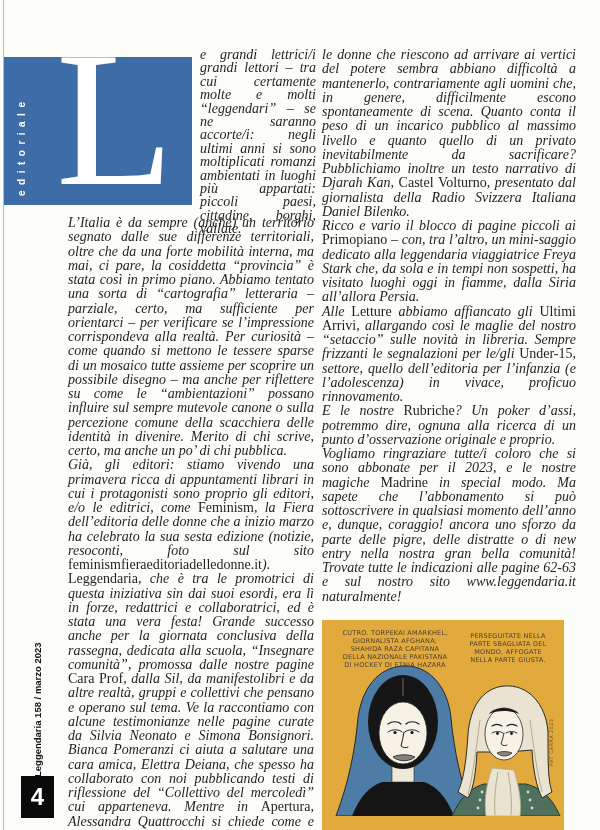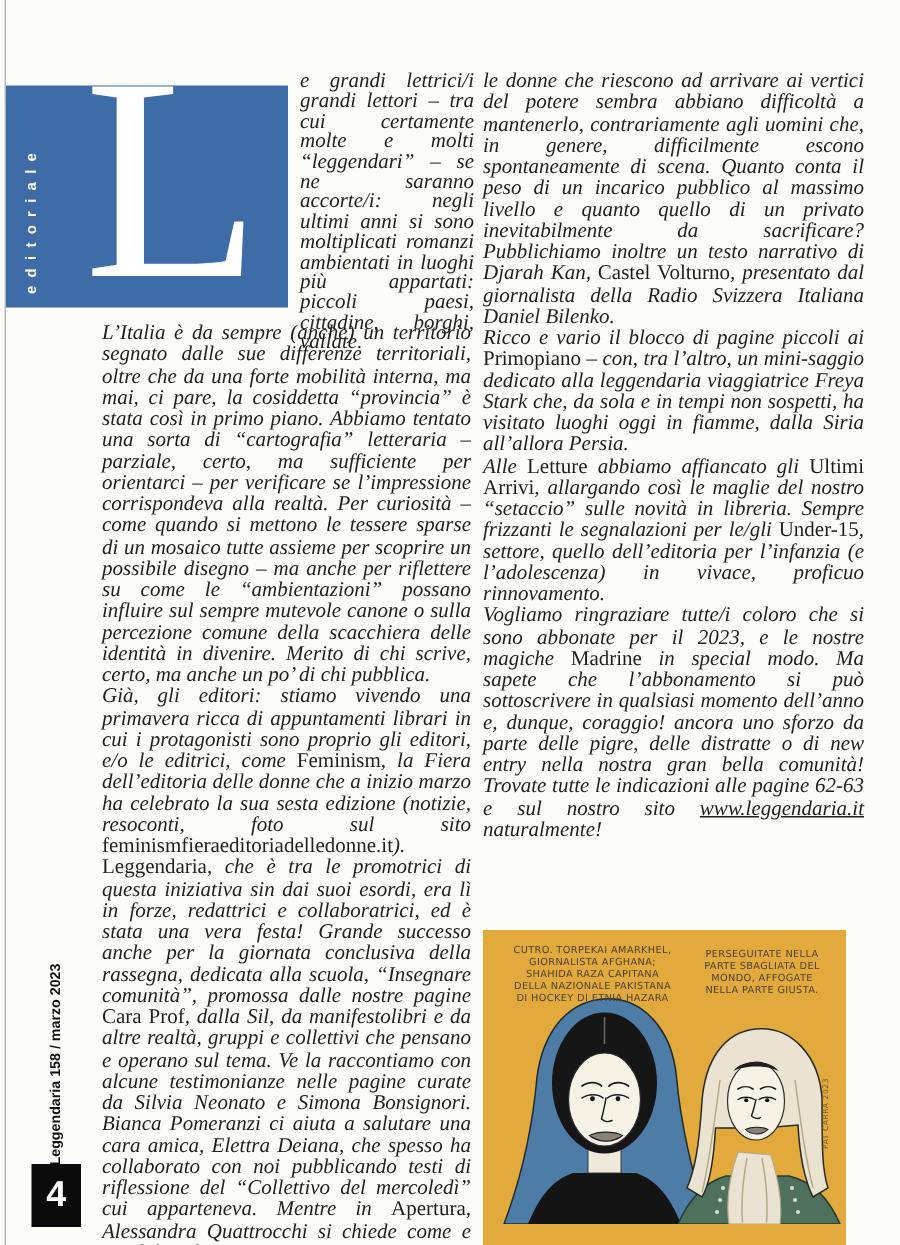--- a/index.html
+++ b/index.html
@@ -29,21 +29,21 @@
   .lede {
     position:absolute; left:200px; top:48px; width:116px;
     font-size:14px; line-height:13.4px; font-style:italic; text-align:justify;
   }
   .col { position:absolute; font-size:14px; line-height:14.25px; }
   .col1 { left:68px; top:216px; width:246px; }
   .col2 { left:322px; top:48px; width:254px; }
   .para { margin:0; font-style:italic; text-align:justify; }
   .s-i { font-style:italic; }
   .s-r { font-style:normal; }
-  .s-u { font-style:italic; text-decoration:underline; }
+  .s-u { font-style:italic; }
 
   
   .comic {
     position:absolute; left:322px; top:620px; width:242px; height:232px;
     background:var(--comic-bg,#e2a93c);
   }
   .comic svg { position:absolute; left:0; top:0; }
   .caption {
     position:absolute;
     font-family:"DejaVu Sans", sans-serif; font-size:6.5px; line-height:8px;
@@ -86,20 +86,21 @@
     </div>
 
   <div class="col col1">
       <p class="para"><span class="s-i">L’Italia è da sempre (anche) un territorio segnato dalle sue differenze territoriali, oltre che da una forte mobilità interna, ma mai, ci pare, la cosiddetta “provincia” è stata così in primo piano. Abbiamo tentato una sorta di “cartografia” letteraria – parziale, certo, ma sufficiente per orientarci – per verificare se l’impressione corrispondeva alla realtà. Per curiosità – come quando si mettono le tessere sparse di un mosaico tutte assieme per scoprire un possibile disegno – ma anche per riflettere su come le “ambientazioni” possano influire sul sempre mutevole canone o sulla percezione comune della scacchiera delle identità in divenire. Merito di chi scrive, certo, ma anche un po’ di chi pubblica.</span></p>
       <p class="para"><span class="s-i">Già, gli editori: stiamo vivendo una primavera ricca di appuntamenti librari in cui i protagonisti sono proprio gli editori, e/o le editrici, come </span><span class="s-r">Feminism</span><span class="s-i">, la Fiera dell’editoria delle donne che a inizio marzo ha celebrato la sua sesta edizione (notizie, resoconti, foto sul sito </span><span class="s-r">feminismfieraeditoriadelledonne.it</span><span class="s-i">). </span><span class="s-r">Leggendaria</span><span class="s-i">, che è tra le promotrici di questa iniziativa sin dai suoi esordi, era lì in forze, redattrici e collaboratrici, ed è stata una vera festa! Grande successo anche per la giornata conclusiva della rassegna, dedicata alla scuola, “Insegnare comunità”, promossa dalle nostre pagine </span><span class="s-r">Cara Prof</span><span class="s-i">, dalla Sil, da manifestolibri e da altre realtà, gruppi e collettivi che pensano e operano sul tema. Ve la raccontiamo con alcune testimonianze nelle pagine curate da Silvia Neonato e Simona Bonsignori. Bianca Pomeranzi ci aiuta a salutare una cara amica, Elettra Deiana, che spesso ha collaborato con noi pubblicando testi di riflessione del “Collettivo del mercoledì” cui apparteneva. Mentre in </span><span class="s-r">Apertura</span><span class="s-i">, Alessandra Quattrocchi si chiede come e perché anche</span></p>
     </div>
   <div class="col col2">
       <p class="para"><span class="s-i">le donne che riescono ad arrivare ai vertici del potere sembra abbiano difficoltà a mantenerlo, contrariamente agli uomini che, in genere, difficilmente escono spontaneamente di scena. Quanto conta il peso di un incarico pubblico al massimo livello e quanto quello di un privato inevitabilmente da sacrificare? Pubblichiamo inoltre un testo narrativo di Djarah Kan, </span><span class="s-r">Castel Volturno</span><span class="s-i">, presentato dal giornalista della Radio Svizzera Italiana Daniel Bilenko.</span></p>
       <p class="para"><span class="s-i">Ricco e vario il blocco di pagine piccoli ai </span><span class="s-r">Primopiano</span><span class="s-i"> – con, tra l’altro, un mini-saggio dedicato alla leggendaria viaggiatrice Freya Stark che, da sola e in tempi non sospetti, ha visitato luoghi oggi in fiamme, dalla Siria all’allora Persia.</span></p>
       <p class="para"><span class="s-i">Alle </span><span class="s-r">Letture</span><span class="s-i"> abbiamo affiancato gli </span><span class="s-r">Ultimi Arrivi</span><span class="s-i">, allargando così le maglie del nostro “setaccio” sulle novità in libreria. Sempre frizzanti le segnalazioni per le/gli </span><span class="s-r">Under-15</span><span class="s-i">, settore, quello dell’editoria per l’infanzia (e l’adolescenza) in vivace, proficuo rinnovamento.</span></p>
+      <p class="para"><span class="s-i">E le nostre </span><span class="s-r">Rubriche</span><span class="s-i">? Un poker d’assi, potremmo dire, ognuna alla ricerca di un punto d’osservazione originale e proprio.</span></p>
       <p class="para"><span class="s-i">Vogliamo ringraziare tutte/i coloro che si sono abbonate per il 2023, e le nostre magiche </span><span class="s-r">Madrine</span><span class="s-i"> in special modo. Ma sapete che l’abbonamento si può sottoscrivere in qualsiasi momento dell’anno e, dunque, coraggio! ancora uno sforzo da parte delle pigre, delle distratte o di new entry nella nostra gran bella comunità! Trovate tutte le indicazioni alle pagine 62-63 e sul nostro sito </span><span class="s-u">www.leggendaria.it</span><span class="s-i"> naturalmente!</span></p>
     </div>
 
   <div class="comic">
     <svg width="242" height="196" viewBox="0 0 242 196" xmlns="http://www.w3.org/2000/svg">
 
       <g>
         <path d="M80,46 C56,48 40,68 36,98 C33,132 26,164 14,196 L150,196 C140,164 132,132 129,98 C126,66 106,44 80,46 Z" fill="var(--scarf-blue,#4d7ca6)" stroke="#1e2a33" stroke-width="1"></path>
         <path d="M30,196 C38,176 48,166 60,162 L102,162 C114,166 124,176 132,196 Z" fill="#141414"></path>
         <path d="M70,138 L70,162 L92,162 L92,138 Z" fill="#efe9da" stroke="#2a2a2a" stroke-width="0.6"></path>

